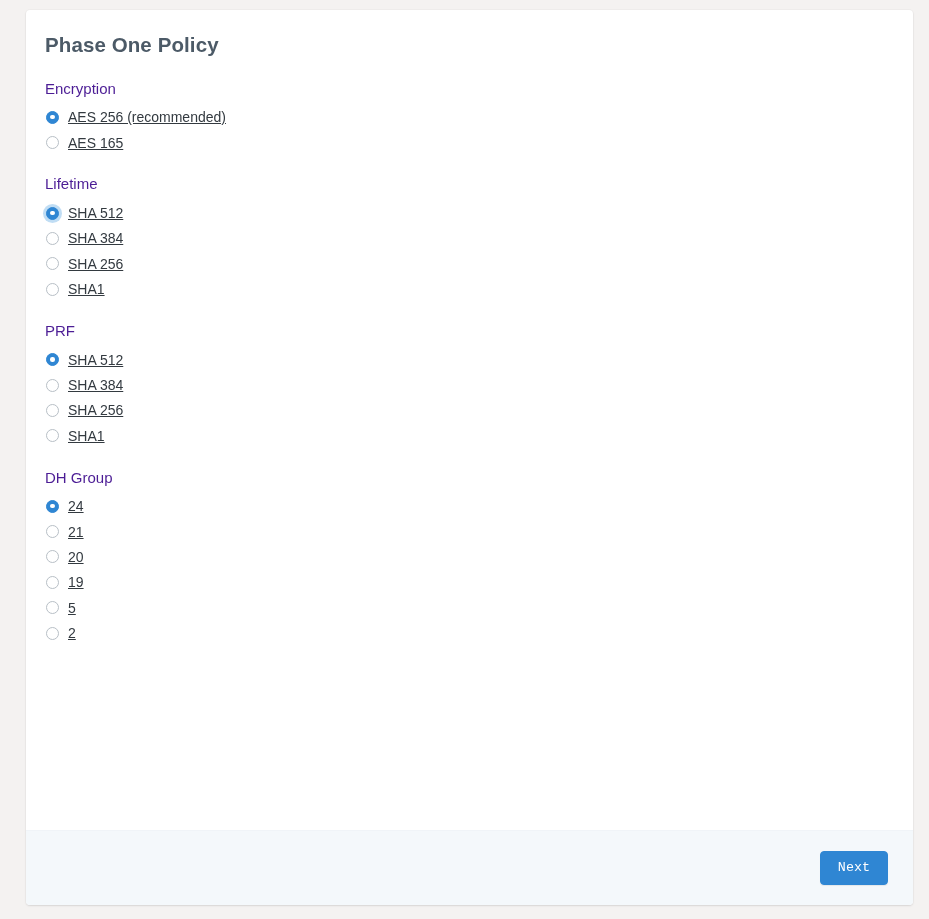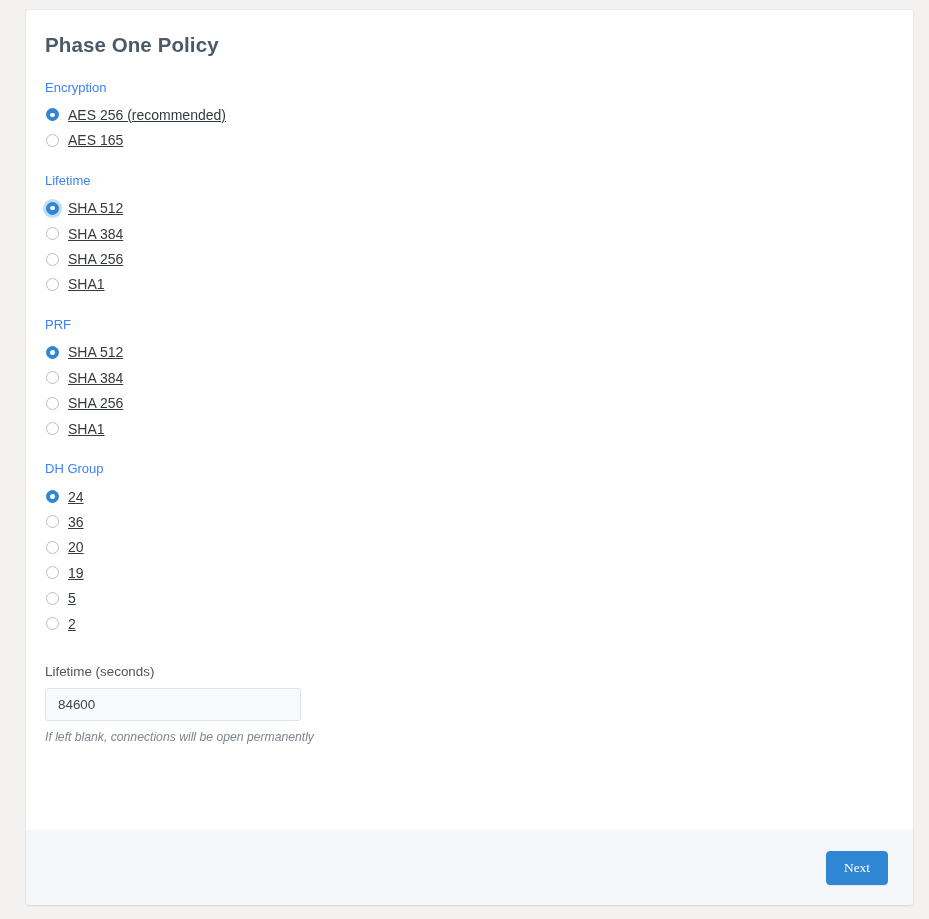--- a/index.html
+++ b/index.html
@@ -41,22 +41,22 @@
     letter-spacing: 0.1px;
     line-height: 1.2;
   }
 
   .field-group {
     margin-bottom: 20px;
   }
   .field-group.dh { margin-bottom: 28px; }
 
   .group-label {
-    font-size: 13px;
-    color: #3b82f6;
+    font-size: 15px;
+    color: #4c1d95;
     font-weight: 400;
     margin-bottom: 7px;
     line-height: 1.2;
   }
 
   .radio-row {
     display: flex;
     align-items: center;
     height: 25.4px;
     cursor: pointer;
@@ -147,21 +147,21 @@
     align-items: center;
     justify-content: flex-end;
     padding-right: 25px;
   }
 
   .btn-next {
     background: #2f86d3;
     color: #ffffff;
     border: 1px solid #2f86d3;
     border-radius: 4px;
-    font-family: Liberation Serif, serif;
+    font-family: Liberation Mono, monospace;
     font-size: 13.4px;
     padding: 9px 17px 10px 17px;
     cursor: pointer;
     line-height: 1;
     box-shadow: 0 1px 1px rgba(0,0,0,0.07);
   }
 
   .spacer-bottom { height: 116px; }
 </style>
 </head>
@@ -224,46 +224,41 @@
           </label>
         </div>
         <div class="field-group dh">
           <div class="group-label">DH Group</div>
           <label class="radio-row">
             <span class="radio checked"></span>
             <span class="radio-label">24</span>
           </label>
           <label class="radio-row">
             <span class="radio"></span>
-            <span class="radio-label">36</span>
+            <span class="radio-label">21</span>
           </label>
           <label class="radio-row">
             <span class="radio"></span>
             <span class="radio-label">20</span>
           </label>
           <label class="radio-row">
             <span class="radio"></span>
             <span class="radio-label">19</span>
           </label>
           <label class="radio-row">
             <span class="radio"></span>
             <span class="radio-label">5</span>
           </label>
           <label class="radio-row">
             <span class="radio"></span>
             <span class="radio-label">2</span>
           </label>
         </div>
       </div>
 
-    <div class="field-group">
-      <div class="lifetime-label">Lifetime (seconds)</div>
-      <input class="text-input" type="text" value="84600" style="">
-      <div class="help-text">If left blank, connections will be open permanently</div>
-    </div>
 
     <div class="spacer-bottom"></div>
   </div>
 
   <div class="card-footer">
     <button class="btn-next">Next</button>
   </div>
 
 </div>
 

